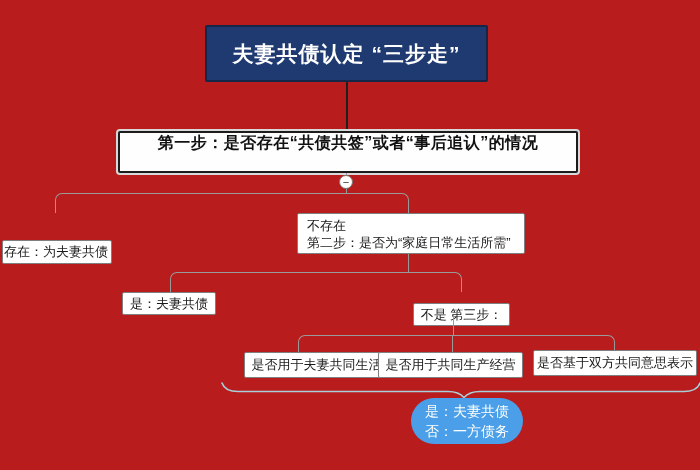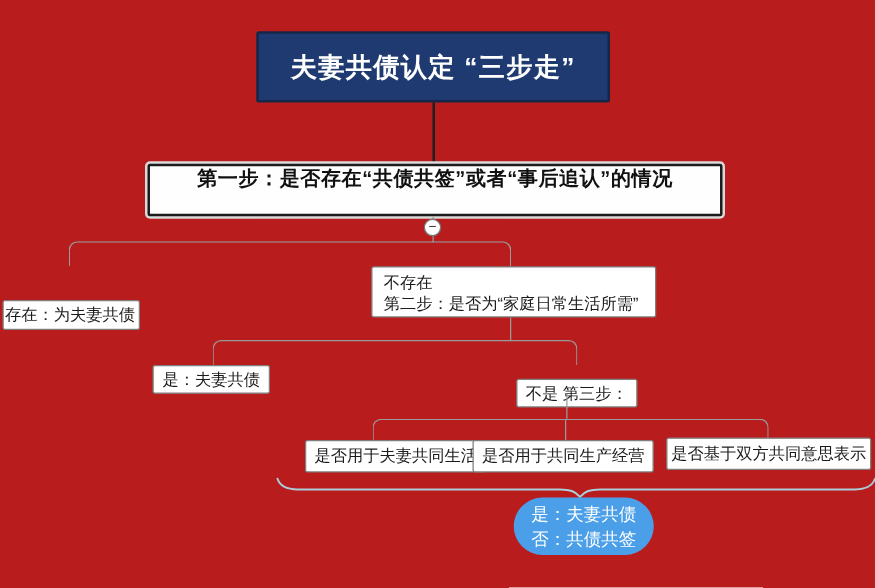--- a/index.html
+++ b/index.html
@@ -117,16 +117,16 @@
   <div class="node" style="left:533px;top:332px;width:164px;height:26px;margin-top:18px;">
     <span>是否基于双方共同意思表示</span>
   </div>
 
   <svg class="brace-svg" width="482" height="22" viewBox="0 0 482 22">
     <path d="M2,3 C4,9 10,11.5 18,11.5 L228,11.5 C236,11.5 240,13 244,17.5 C248,13 252,11.5 260,11.5 L464,11.5 C472,11.5 478,9 480,3" fill="none" stroke="#a9cdd9" stroke-width="1.6" stroke-linecap="round"></path>
   </svg>
 
   <div class="result-pill">
     <span>是：夫妻共债</span>
-    <span>否：共债共签</span>
+    <span>否：一方债务</span>
   </div>
 
 </div>
 
 </body></html>

